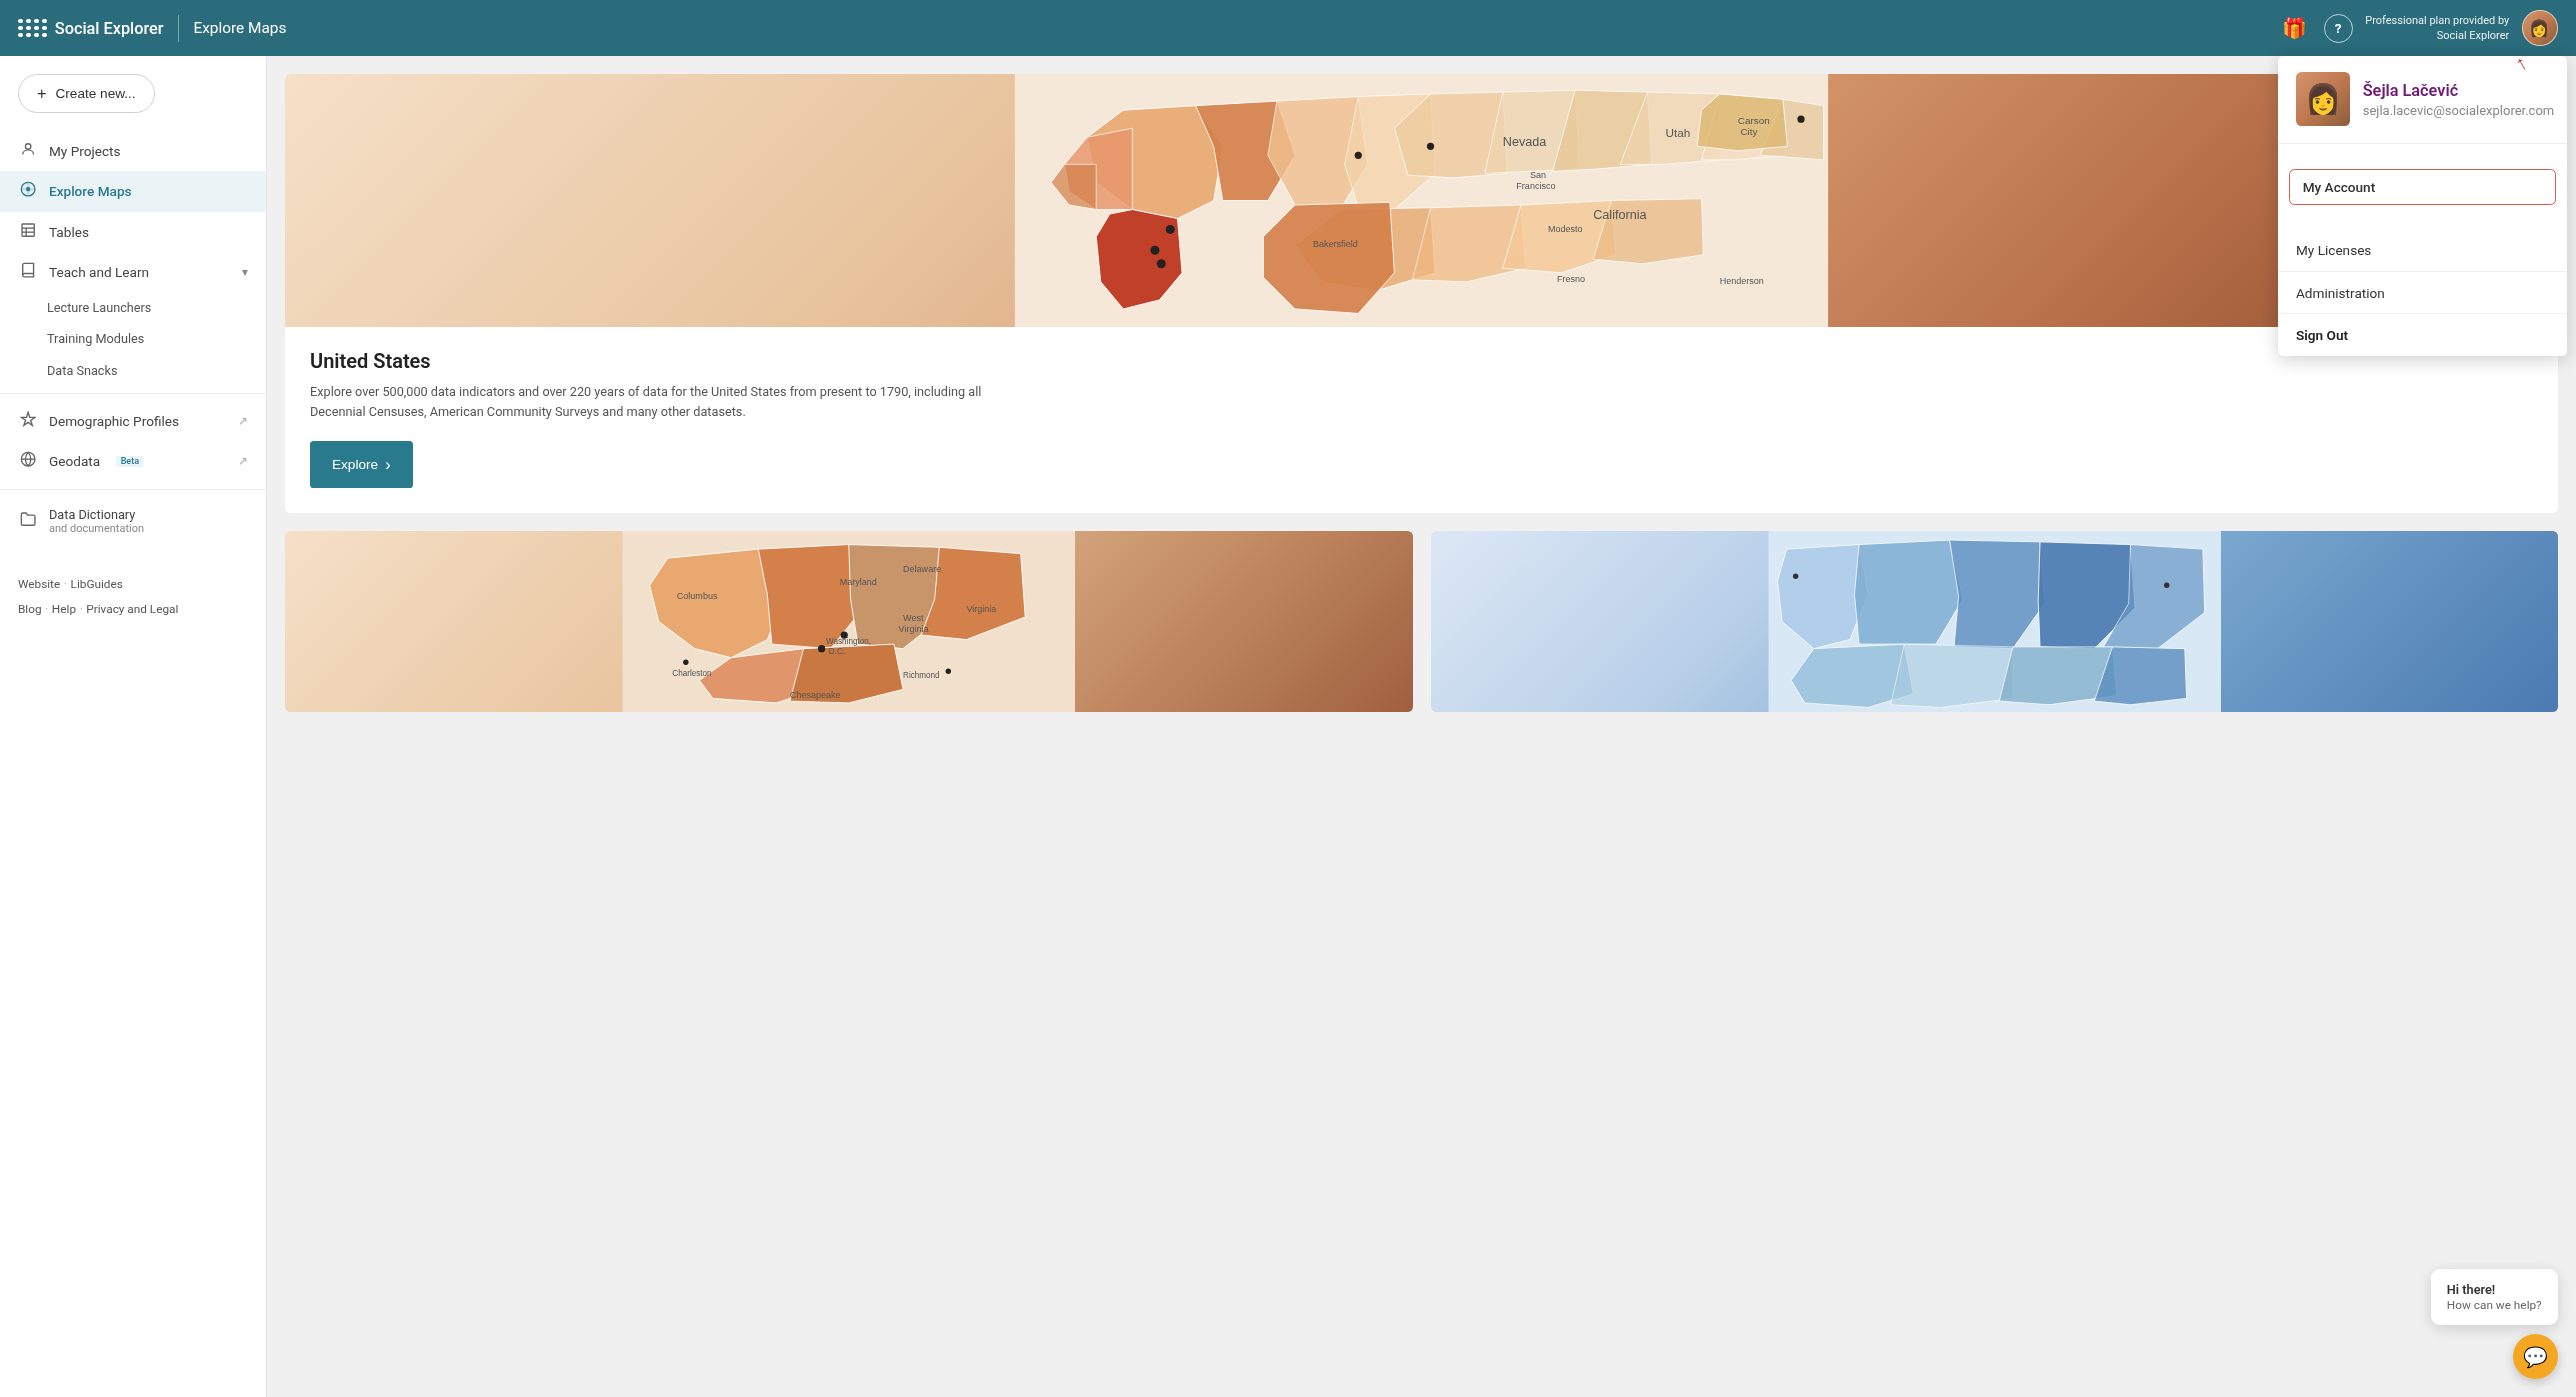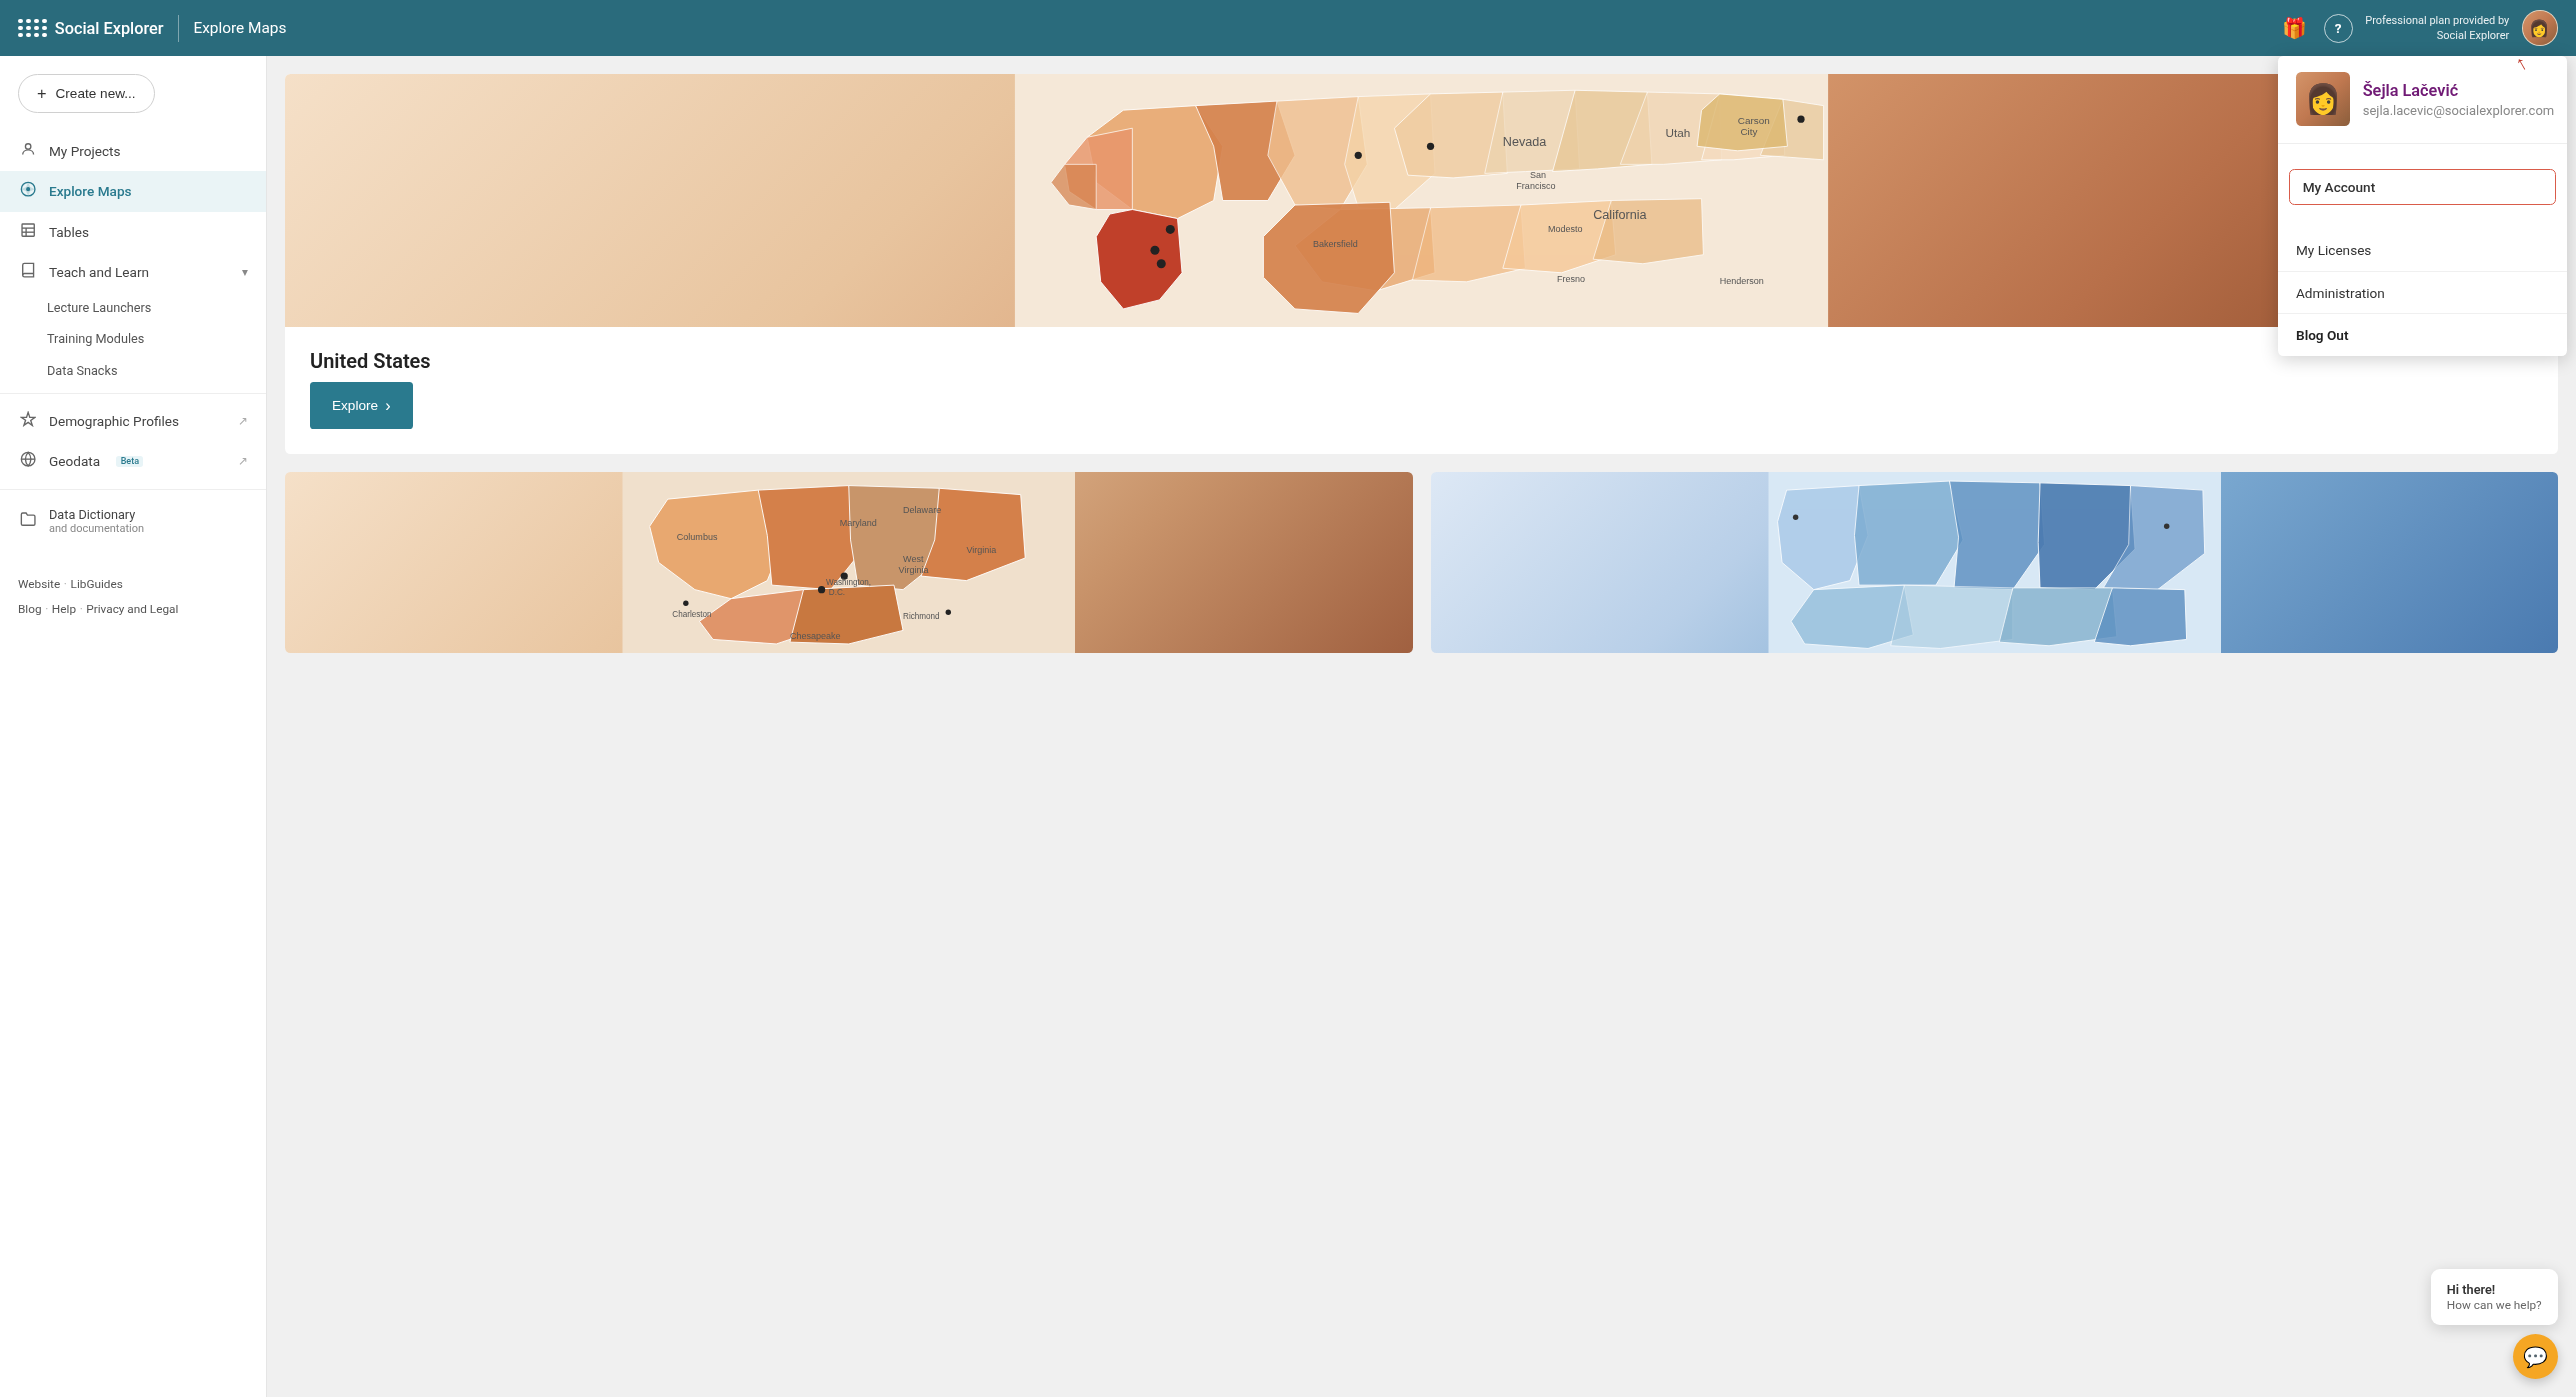--- a/index.html
+++ b/index.html
@@ -558,20 +558,21 @@
           <text x="570" y="115" fill="#555" font-size="10" font-family="sans-serif">San</text>
           <text x="555" y="127" fill="#555" font-size="10" font-family="sans-serif">Francisco</text>
           <text x="590" y="175" fill="#555" font-size="10" font-family="sans-serif">Modesto</text>
           <text x="600" y="230" fill="#555" font-size="10" font-family="sans-serif">Fresno</text>
           <text x="330" y="192" fill="#555" font-size="10" font-family="sans-serif">Bakersfield</text>
           <text x="780" y="232" fill="#555" font-size="10" font-family="sans-serif">Henderson</text>
         </svg>
       </div>
       <div class="map-card-content">
         <h2 class="map-card-title">United States</h2>
+        <p class="map-card-desc">Explore over 500,000 data indicators and over 220 years of data for the United States from present to 1790, including all Decennial Censuses, American Community Surveys and many other datasets.</p>
         <button class="explore-btn">
           <span>Explore</span>
           <span style="font-size:16.3px;">›</span>
         </button>
       </div>
     </div>
 
     <div class="bottom-cards">
       <div class="bottom-card">
         <div class="bottom-card-map">
@@ -639,21 +640,21 @@
   <div class="dropdown-menu-item active-item">
     <span>My Account</span>
   </div>
   <div class="dropdown-menu-item">
     <span>My Licenses</span>
   </div>
   <div class="dropdown-menu-item">
     <span>Administration</span>
   </div>
   <div class="dropdown-menu-item sign-out">
-    <span>Blog Out</span>
+    <span>Sign Out</span>
   </div>
 </div>
 
 <div class="chat-widget">
   <div class="chat-bubble">
     <div class="chat-bubble-title">Hi there!</div>
     <div class="chat-bubble-sub">How can we help?</div>
   </div>
   <div class="chat-btn">
     <span>💬</span>

